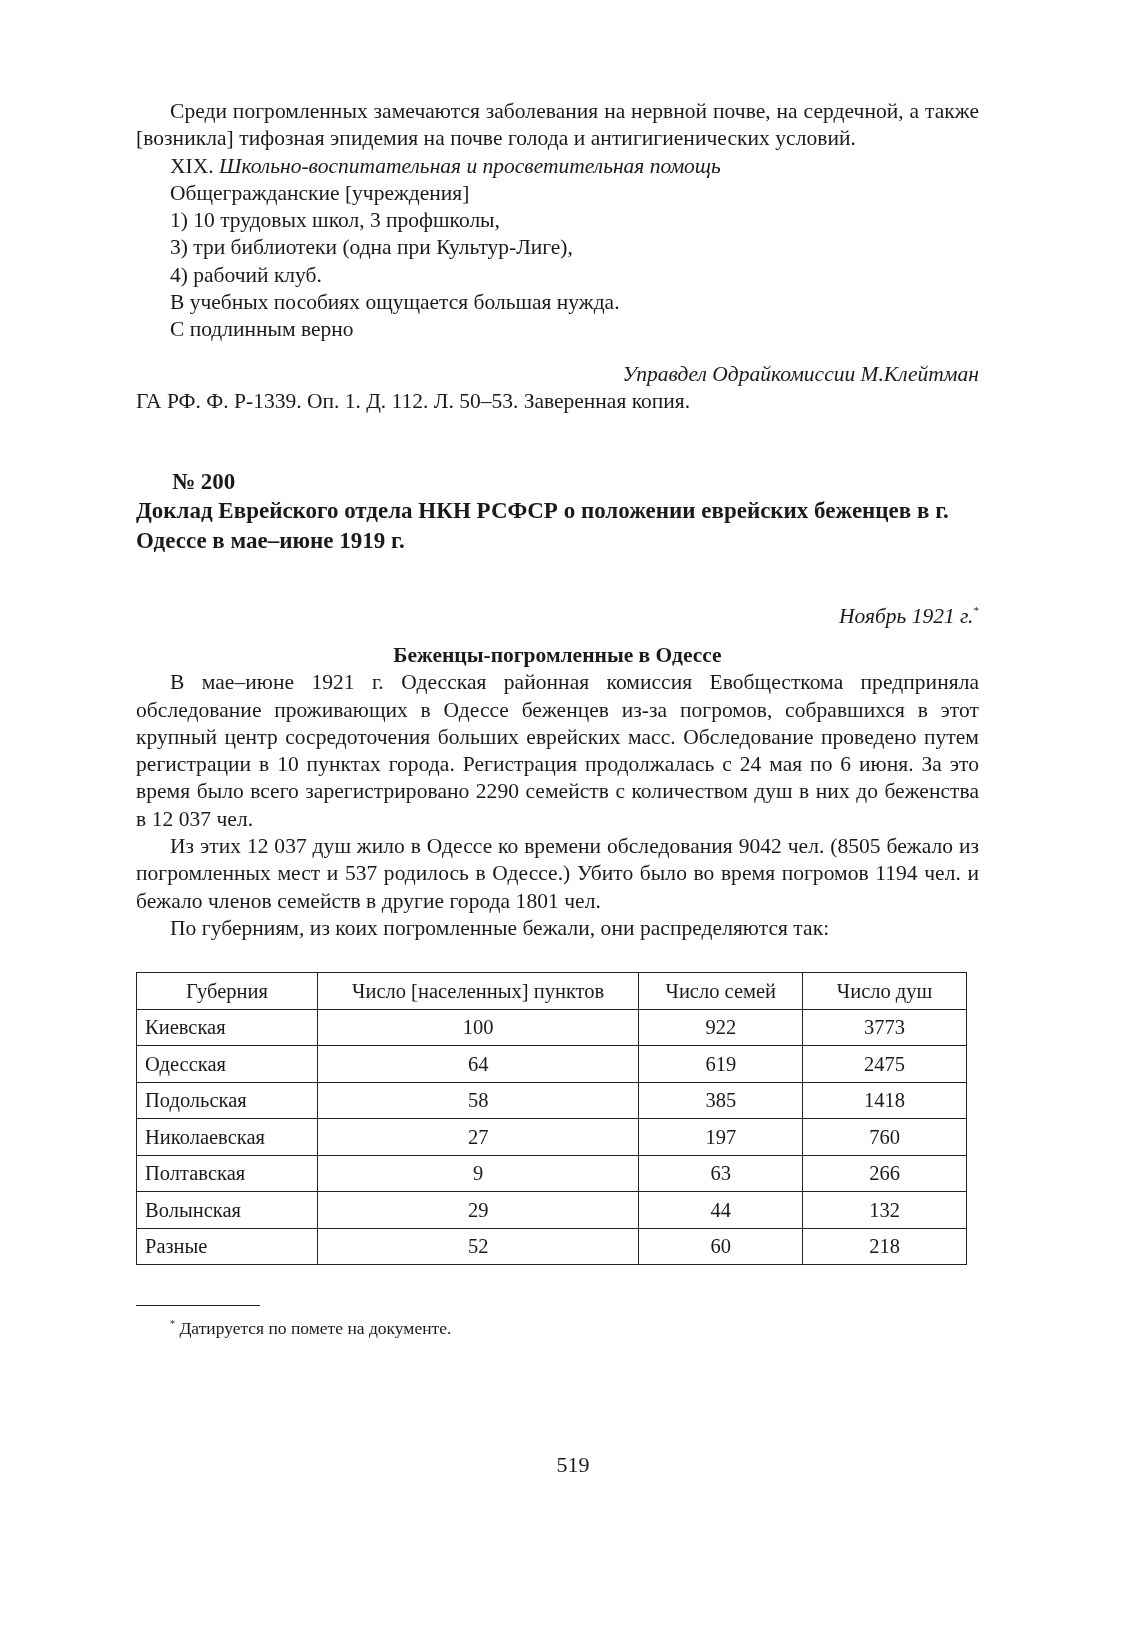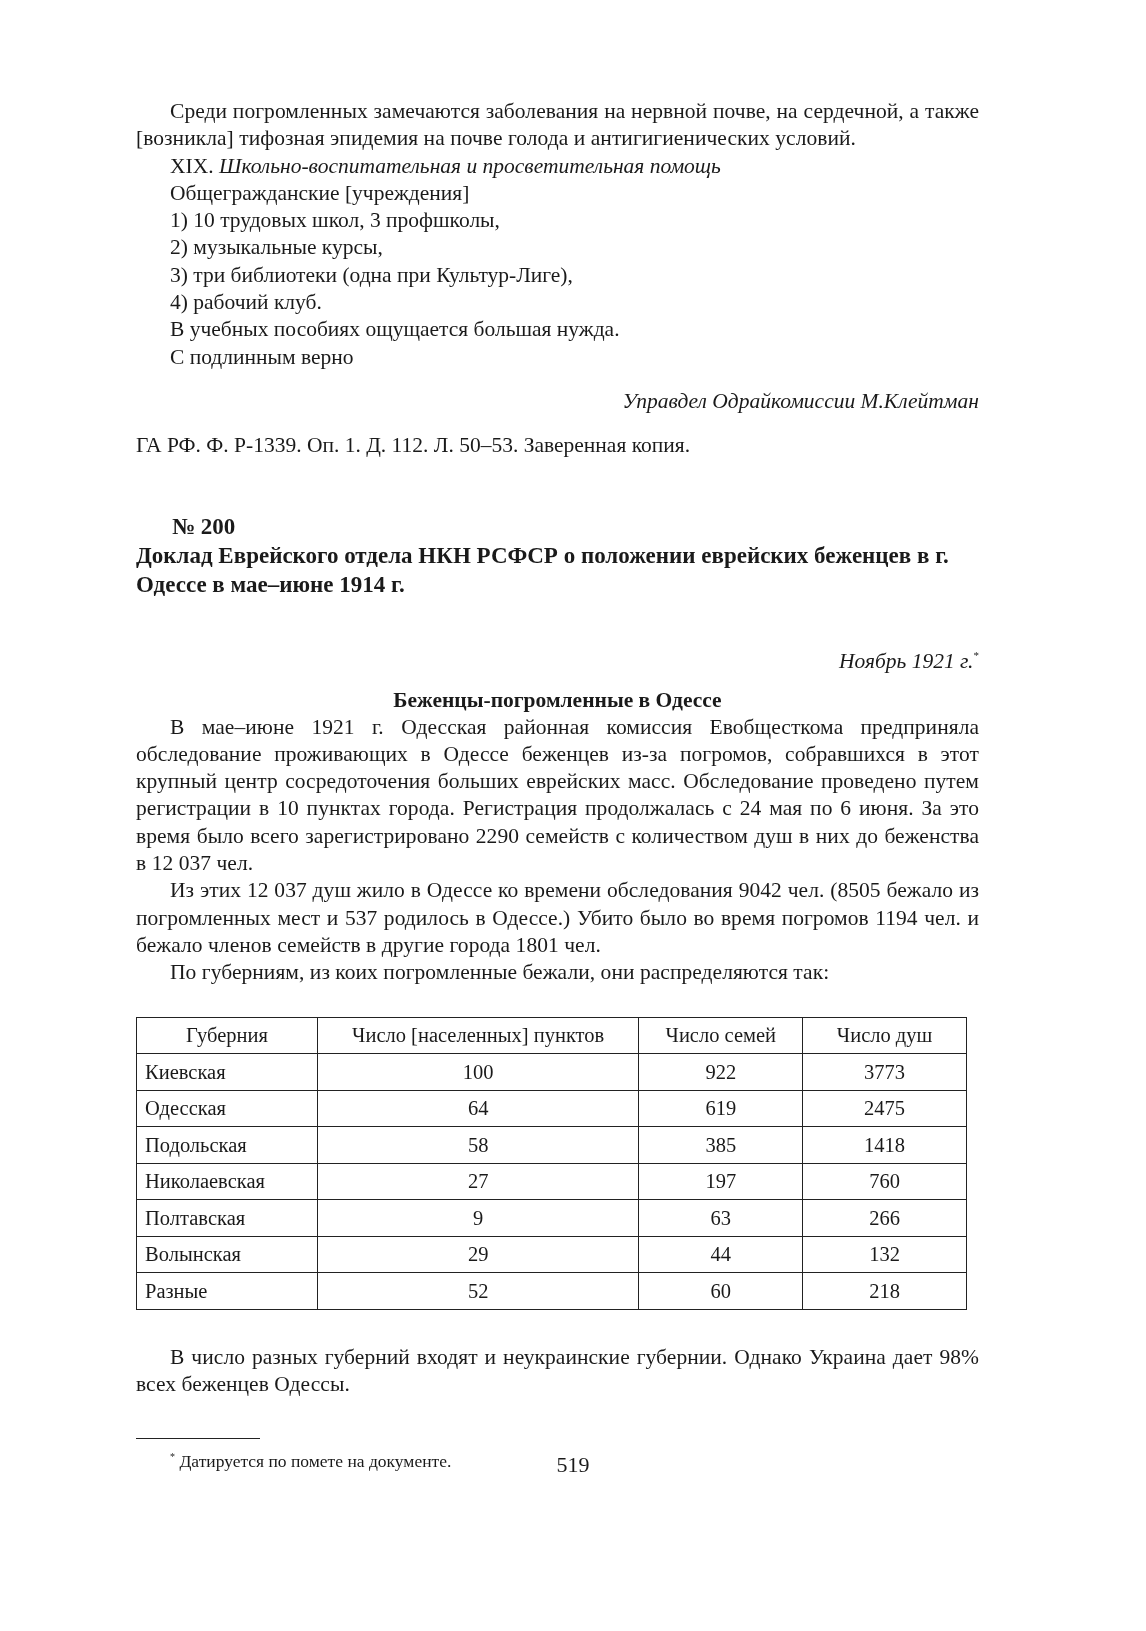--- a/index.html
+++ b/index.html
@@ -30,21 +30,20 @@
     .signature {
       text-align: right;
       font-style: italic;
       font-size: 21.5px;
       line-height: 27.3px;
       margin-top: 17px;
     }
     .archive {
       font-size: 21.5px;
       line-height: 27.3px;
-      margin-top: 17px;
     }
     .doc-number {
       font-weight: bold;
       font-size: 23px;
       line-height: 29px;
       margin-top: 52px;
       margin-left: 36px;
     }
     .doc-title {
       font-weight: bold;
@@ -114,33 +113,32 @@
 
 <div class="page">
 
   <p class="body-text indent">Среди погромленных замечаются заболевания на нервной почве, на сердечной, а также [возникла] тифозная эпидемия на почве голода и антигигиенических условий.</p>
 
   <p class="list-line"><span>XIX.</span> <span class="italic">Школьно-воспитательная и просветительная помощь</span></p>
 
   <p class="list-line">Общегражданские [учреждения]</p>
 
   <p class="list-line">1) 10 трудовых школ, 3 профшколы,</p>
-  <p class="list-line">2) музыкальные курсы,</p>
   <p class="list-line">3) три библиотеки (одна при Культур-Лиге),</p>
   <p class="list-line">4) рабочий клуб.</p>
 
   <p class="list-line">В учебных пособиях ощущается большая нужда.</p>
   <p class="list-line">С подлинным верно</p>
 
   <p class="signature">Управдел Одрайкомиссии М.Клейтман</p>
 
   <p class="archive">ГА РФ. Ф. Р-1339. Оп. 1. Д. 112. Л. 50–53. Заверенная копия.</p>
 
   <p class="doc-number">№ 200</p>
-  <p class="doc-title">Доклад Еврейского отдела НКН РСФСР о положении еврейских беженцев в г. Одессе в мае–июне 1914 г.</p>
+  <p class="doc-title">Доклад Еврейского отдела НКН РСФСР о положении еврейских беженцев в г. Одессе в мае–июне 1919 г.</p>
 
   <p class="doc-date"><span>Ноябрь 1921 г.</span><sup>*</sup></p>
 
   <p class="section-heading">Беженцы-погромленные в Одессе</p>
 
   <p class="body-text indent">В мае–июне 1921 г. Одесская районная комиссия Евобщесткома предприняла обследование проживающих в Одессе беженцев из-за погромов, собравшихся в этот крупный центр сосредоточения больших еврейских масс. Обследование проведено путем регистрации в 10 пунктах города. Регистрация продолжалась с 24 мая по 6 июня. За это время было всего зарегистрировано 2290 семейств с количеством душ в них до беженства в 12 037 чел.</p>
   <p class="body-text indent">Из этих 12 037 душ жило в Одессе ко времени обследования 9042 чел. (8505 бежало из погромленных мест и 537 родилось в Одессе.) Убито было во время погромов 1194 чел. и бежало членов семейств в другие города 1801 чел.</p>
   <p class="body-text indent">По губерниям, из коих погромленные бежали, они распределяются так:</p>
 
   <table class="data-table">
@@ -197,20 +195,19 @@
       </tr>
       <tr>
         <td class="name">Разные</td>
         <td class="num">52</td>
         <td class="num">60</td>
         <td class="num">218</td>
       </tr>
     </tbody>
   </table>
 
-  <p class="body-text indent after-table">В число разных губерний входят и неукраинские губернии. Однако Украина дает 98% всех беженцев Одессы.</p>
 
   <div class="footnote-rule"></div>
   <p class="footnote"><sup>*</sup> <span>Датируется по помете на документе.</span></p>
 
 </div>
 
 <div class="page-number">519</div>
 
 </body></html>

